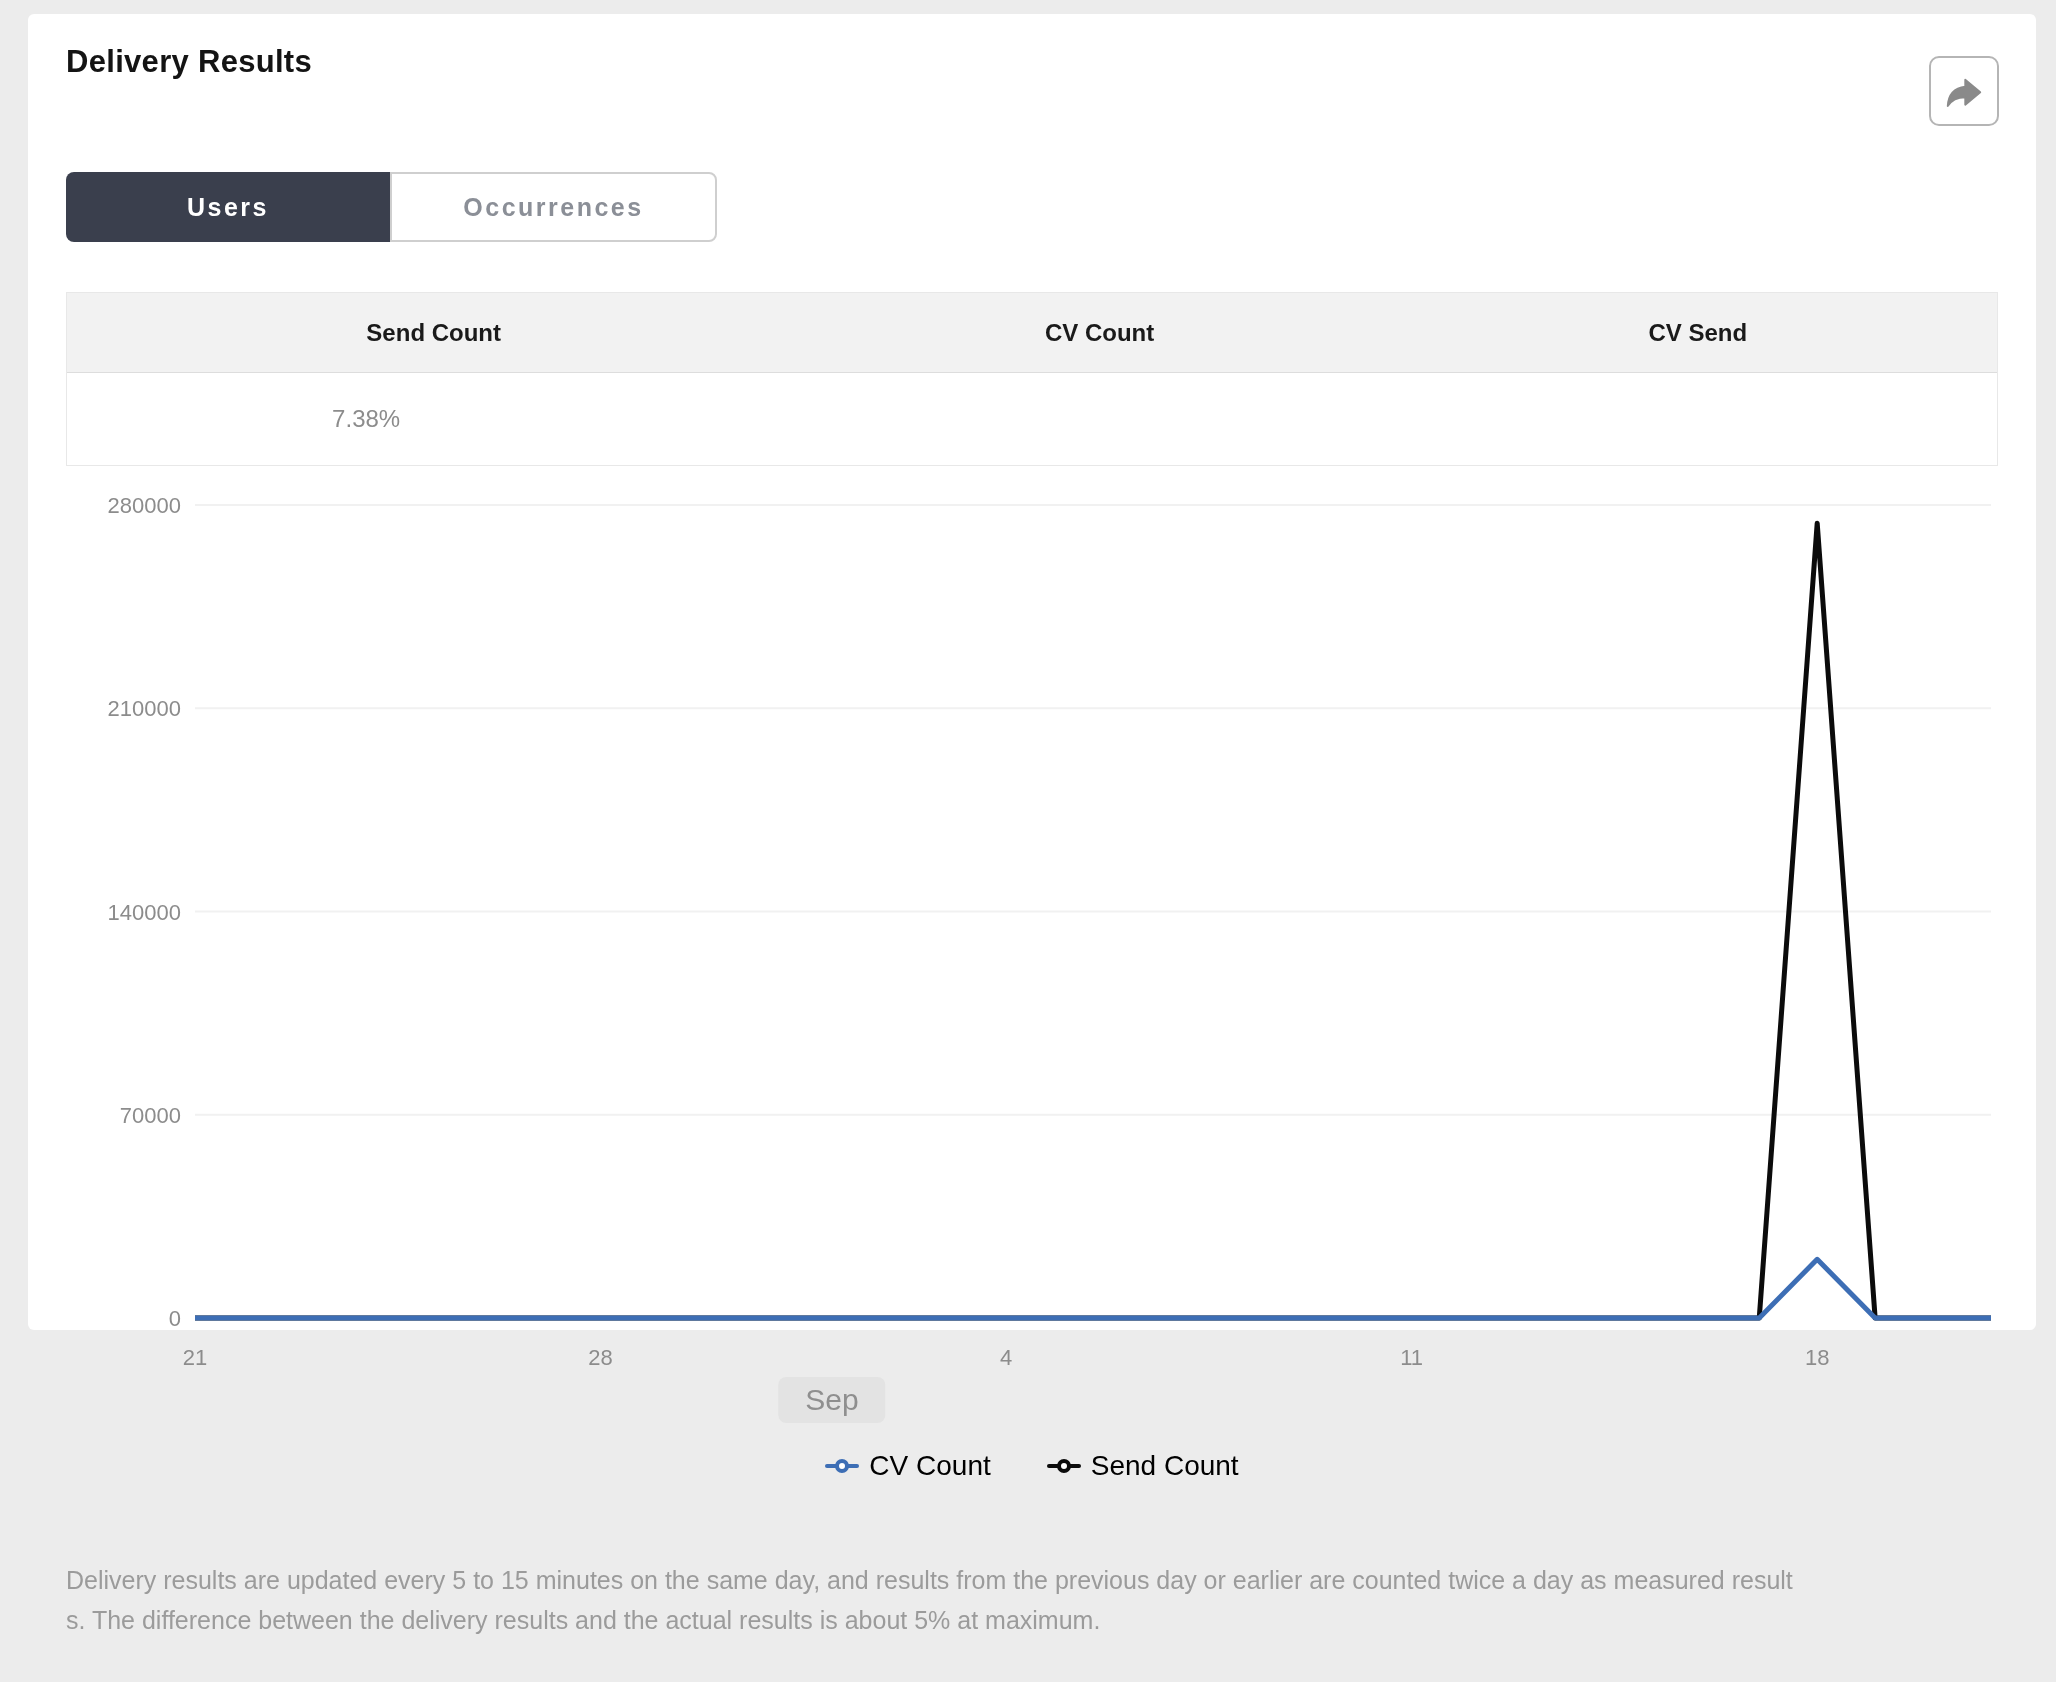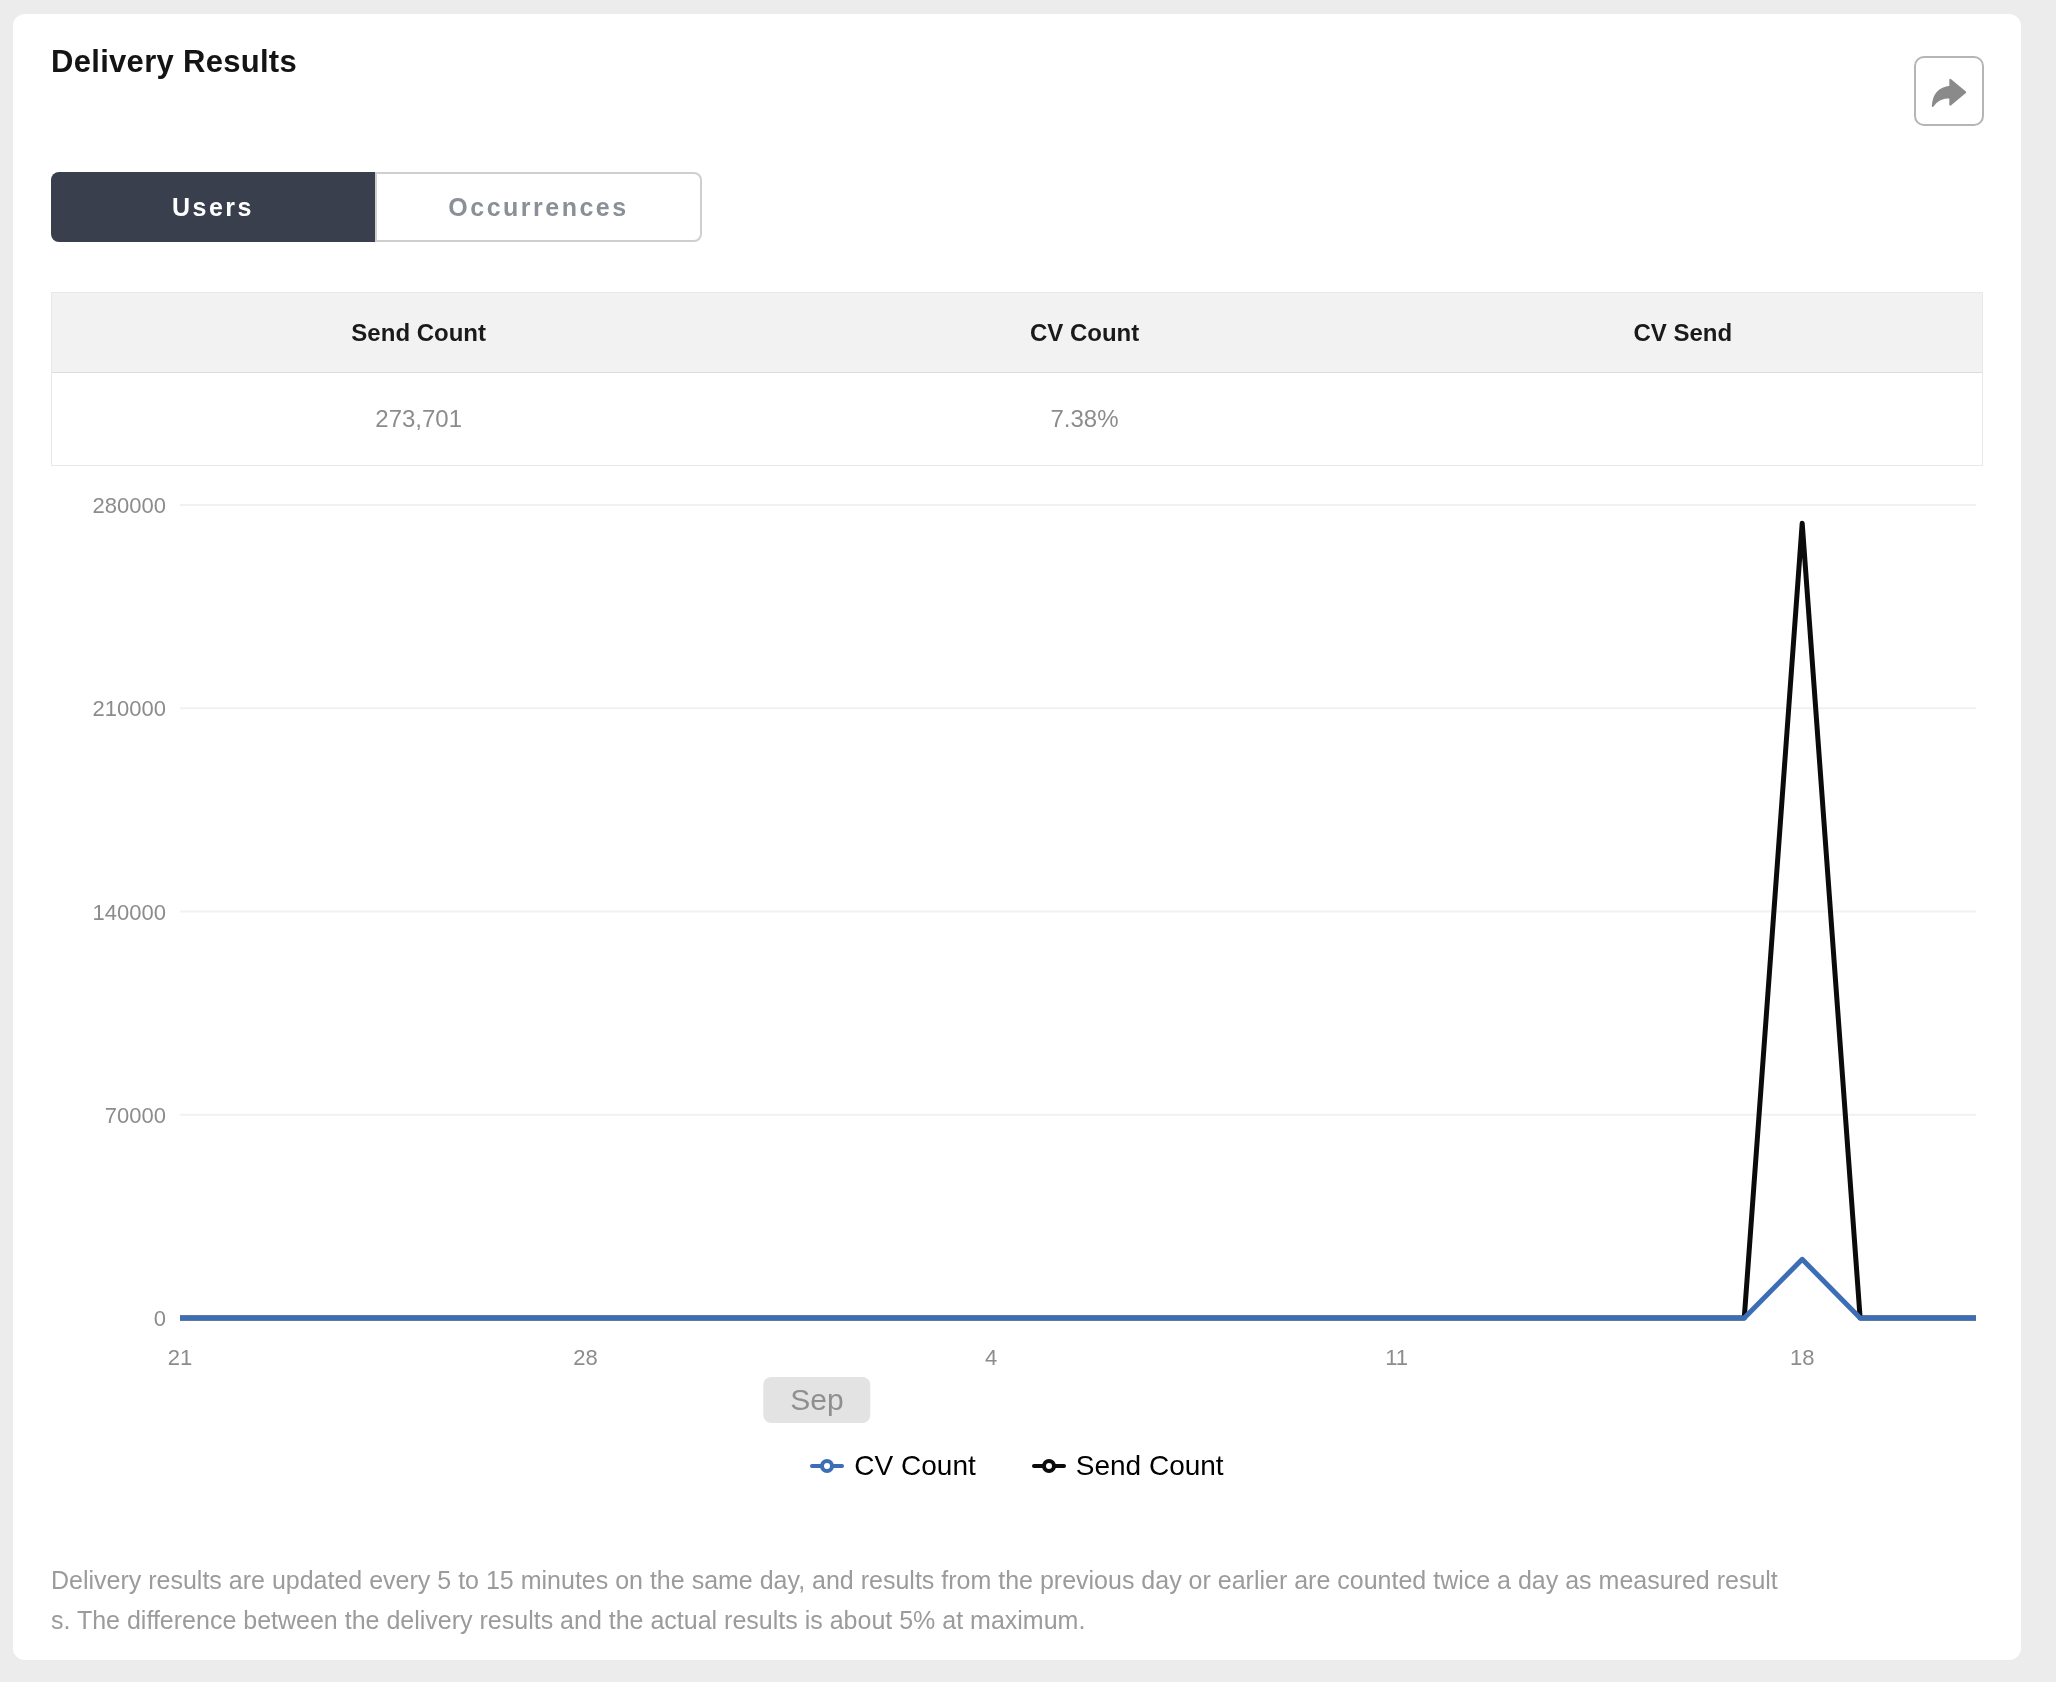--- a/index.html
+++ b/index.html
@@ -5,24 +5,24 @@
   * { margin: 0; padding: 0; box-sizing: border-box; }
   html, body { width: 2056px; height: 1682px; }
   body {
     background: #ececec;
     font-family: "Liberation Sans", sans-serif;
     position: relative;
     overflow: hidden;
   }
   .card {
     position: absolute;
-    left: 13px; top: 14px;
-    width: 2008px; height: 1646px;
-    background: #ffffff;
-    border-radius: 12px;
+    left: 28px; top: 14px;
+    width: 2008px; height: 1316px;
+    background: #ffffff;
+    border-radius: 6px;
   }
   .page-title {
     position: absolute;
     left: 38px; top: 30px;
     font-size: 31px;
     font-weight: 700;
     color: #141414;
     letter-spacing: 0.3px;
   }
   .share-btn {
@@ -168,21 +168,20 @@
       <div class="tab inactive">Occurrences</div>
     </div>
 
   <div class="summary-table">
     <div class="summary-header">
         <div class="summary-cell c0">Send Count</div>
         <div class="summary-cell c1">CV Count</div>
         <div class="summary-cell c2">CV Send</div>
       </div>
     <div class="summary-values">
-        <div class="summary-cell c0">273,701</div>
         <div class="summary-cell c2">7.38%</div>
       </div>
   </div>
 
   <svg class="chart-svg" viewBox="0 0 2008 940" xmlns="http://www.w3.org/2000/svg">
       <text x="153" y="872" text-anchor="end" font-size="22" fill="#8c8c8c">0</text>
       <line x1="167" x2="1963" y1="660.75" y2="660.75" stroke="#f1f1f1" stroke-width="2"></line>
       <text x="153" y="668.75" text-anchor="end" font-size="22" fill="#8c8c8c">70000</text>
       <line x1="167" x2="1963" y1="457.5" y2="457.5" stroke="#f1f1f1" stroke-width="2"></line>
       <text x="153" y="465.5" text-anchor="end" font-size="22" fill="#8c8c8c">140000</text>

